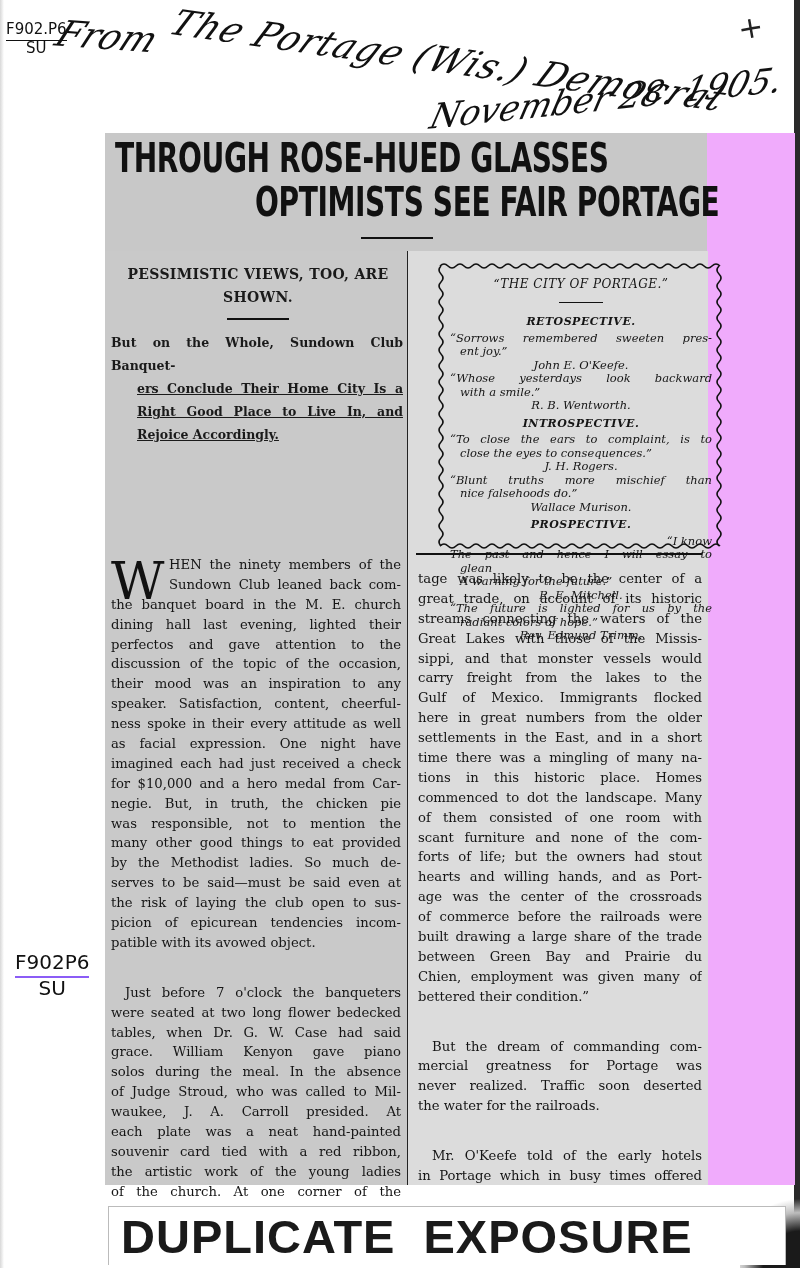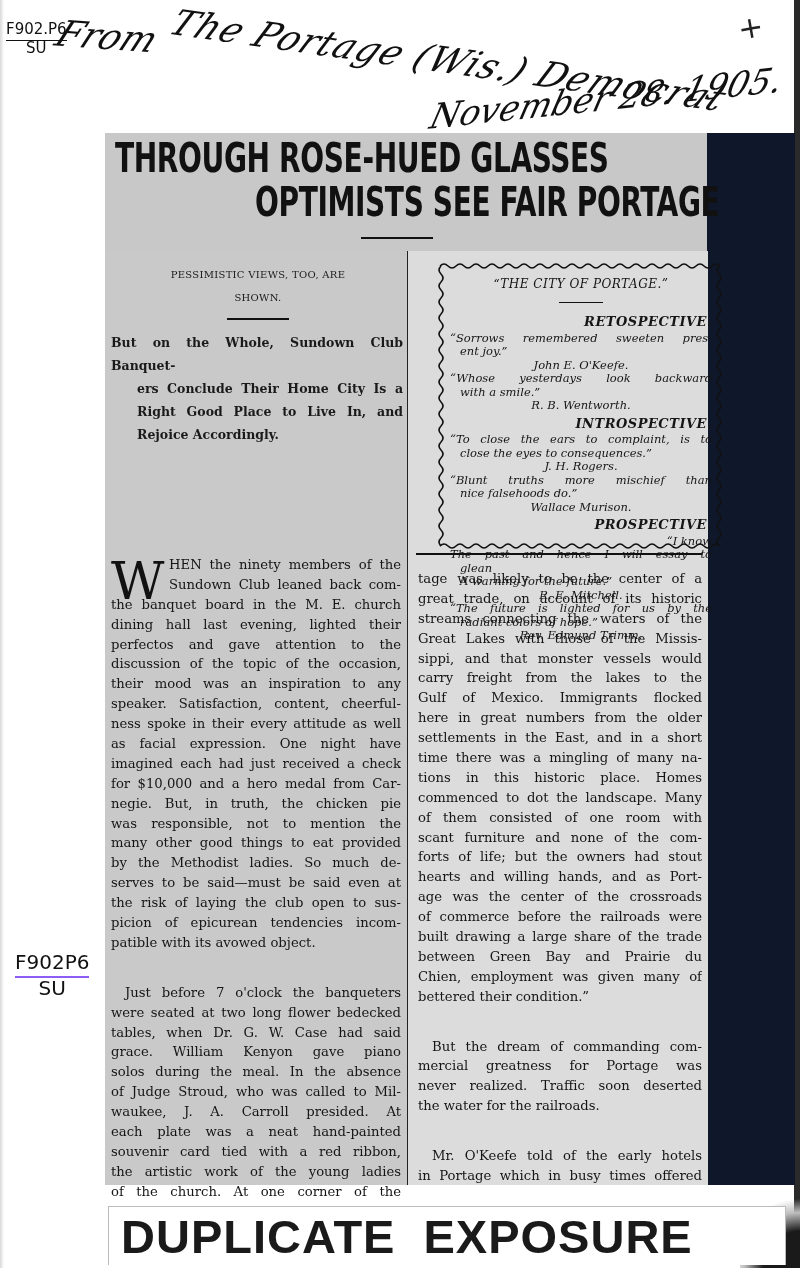--- a/index.html
+++ b/index.html
@@ -35,21 +35,21 @@
   }
   .call-top { left: 6px; top: 22px; font-size: 15px; }
   .call-top .num { border-bottom: 1.5px solid #111; padding-bottom: 2px; display: block; }
   .call-mid { left: 15px; top: 952px; font-size: 20px; }
   .call-mid .num { border-bottom: 2px solid #8b5cf6; padding-bottom: 3px; display: block; }
   .plus-mark { position: absolute; left: 738px; top: 10px; font-size: 30px; color: #222; font-family: "DejaVu Sans", sans-serif; transform: rotate(-10deg); }
 
   
   .clipping {
     position: absolute; left: 105px; top: 133px; width: 690px; height: 1052px;
-    background: #0f172a;
+    background: #f0abfc;
   }
   .headline {
     position: absolute; left: 0; top: 0; width: 602px; height: 118px;
     background: #c8c8c8;
   }
   .headline .line1, .headline .line2 {
     position: absolute; font-family: "DejaVu Sans", sans-serif; font-weight: bold;
     font-stretch: condensed; color: #111; white-space: nowrap;
     transform-origin: left top;
   }
@@ -60,31 +60,31 @@
   .col-left {
     position: absolute; left: 0; top: 118px; width: 302px; height: 934px;
     background: #c9c9c9;
   }
   .col-right {
     position: absolute; left: 302px; top: 118px; width: 300px; height: 934px;
     background: #dcdcdc; border-left: 1.5px solid #222;
   }
   .subhead {
     position: absolute; left: 8px; top: 12px; width: 290px; text-align: center;
-    font-family: "DejaVu Serif", serif; font-weight: normal; font-size: 10px; line-height: 23px;
+    font-family: "DejaVu Serif", serif; font-weight: bold; font-size: 14px; line-height: 23px;
     letter-spacing: 0.3px;
   }
   .sub-rule { position: absolute; left: 122px; top: 67px; width: 62px; height: 1.5px; background: #111; }
   .deck {
     position: absolute; left: 6px; top: 80px; width: 292px;
     font-family: "DejaVu Serif", serif; font-weight: bold; font-size: 12.5px; line-height: 23px;
     text-align: justify;
   }
   .deck span { display: block; }
-  .deck .hang { padding-left: 26px; }
+  .deck .hang { padding-left: 26px; text-decoration: underline; }
 
   .body-text {
     position: absolute; font-family: "DejaVu Serif", serif; font-size: 13.2px;
     line-height: 19.9px; color: #151515; white-space: nowrap;
   }
   .body-text .ln { display: block; text-align: justify; text-align-last: justify; height: 19.9px; overflow: hidden; }
   .body-text .ln.last { text-align-last: left; }
   .body-text .ln.ind { padding-left: 14px; margin-top: 30px; }
   .body-text .ln.dc { padding-left: 58px; }
   .left-body { left: 6px; top: 304px; width: 290px; }
@@ -104,21 +104,21 @@
   }
   .wavy {
     position: absolute; left: 0; top: 0; width: 288px; height: 292px;
   }
   .poem {
     position: absolute; left: 14px; top: 16px; width: 262px;
     font-family: "DejaVu Serif", serif; font-size: 11.5px; line-height: 13.5px; color: #151515;
   }
   .poem .title { text-align: center; font-size: 12px; letter-spacing: 0.5px; margin-top: 2px; }
   .poem .rule { width: 44px; height: 1.5px; background: #111; margin: 10px auto 12px; }
-  .poem .sect { text-align: right; font-weight: bold; font-size: 13px; letter-spacing: 0.5px; margin: 4px 0 3px; }
+  .poem .sect { text-align: center; font-weight: bold; font-size: 11px; letter-spacing: 0.5px; margin: 4px 0 3px; }
   .poem .q { display: block; text-align: justify; }
   .poem .q2 { display: block; padding-left: 10px; }
   .poem .auth { display: block; text-align: center; }
   .poem .right { display: block; text-align: right; }
   .box-rule { position: absolute; left: 8px; top: 302px; width: 286px; height: 2px; background: #111; }
   .right-body { left: 10px; top: 318px; width: 284px; }
 
   .stamp {
     position: absolute; left: 108px; top: 1206px; width: 636px; height: 58px;
     background: #ffffff; border: 1px solid #bbb; border-bottom: none; padding-left: 40px;

